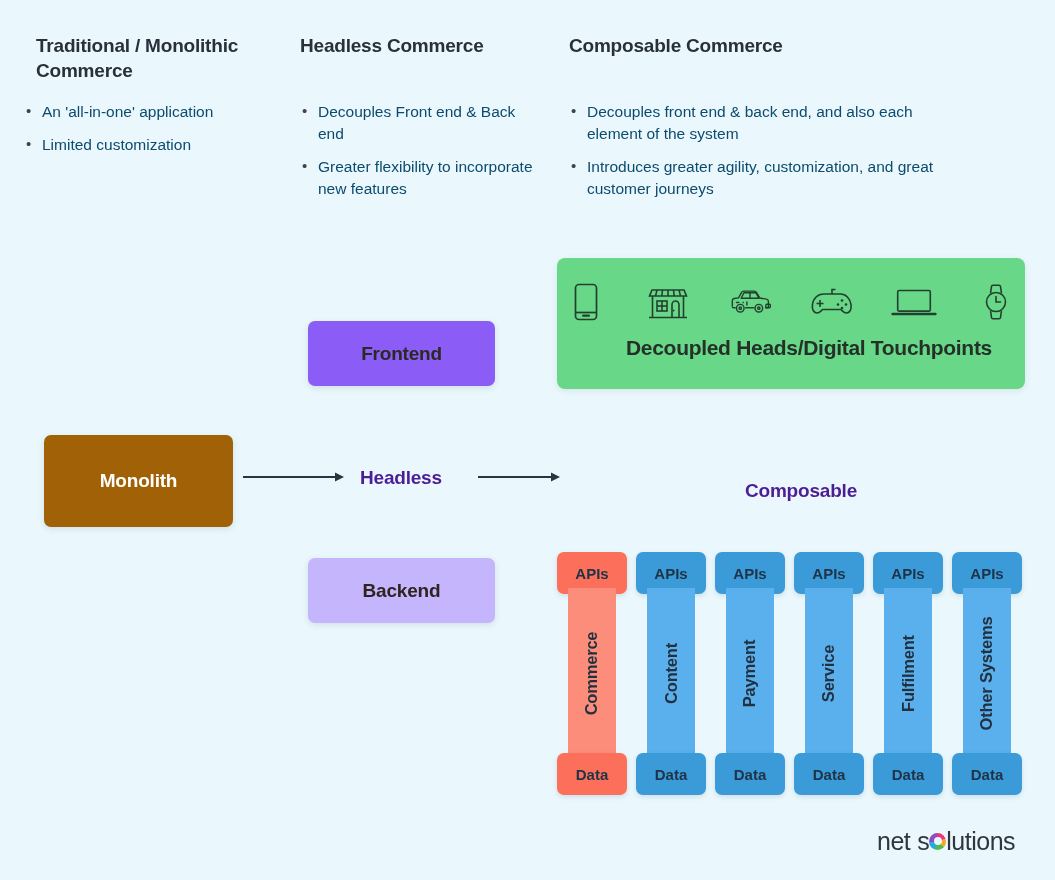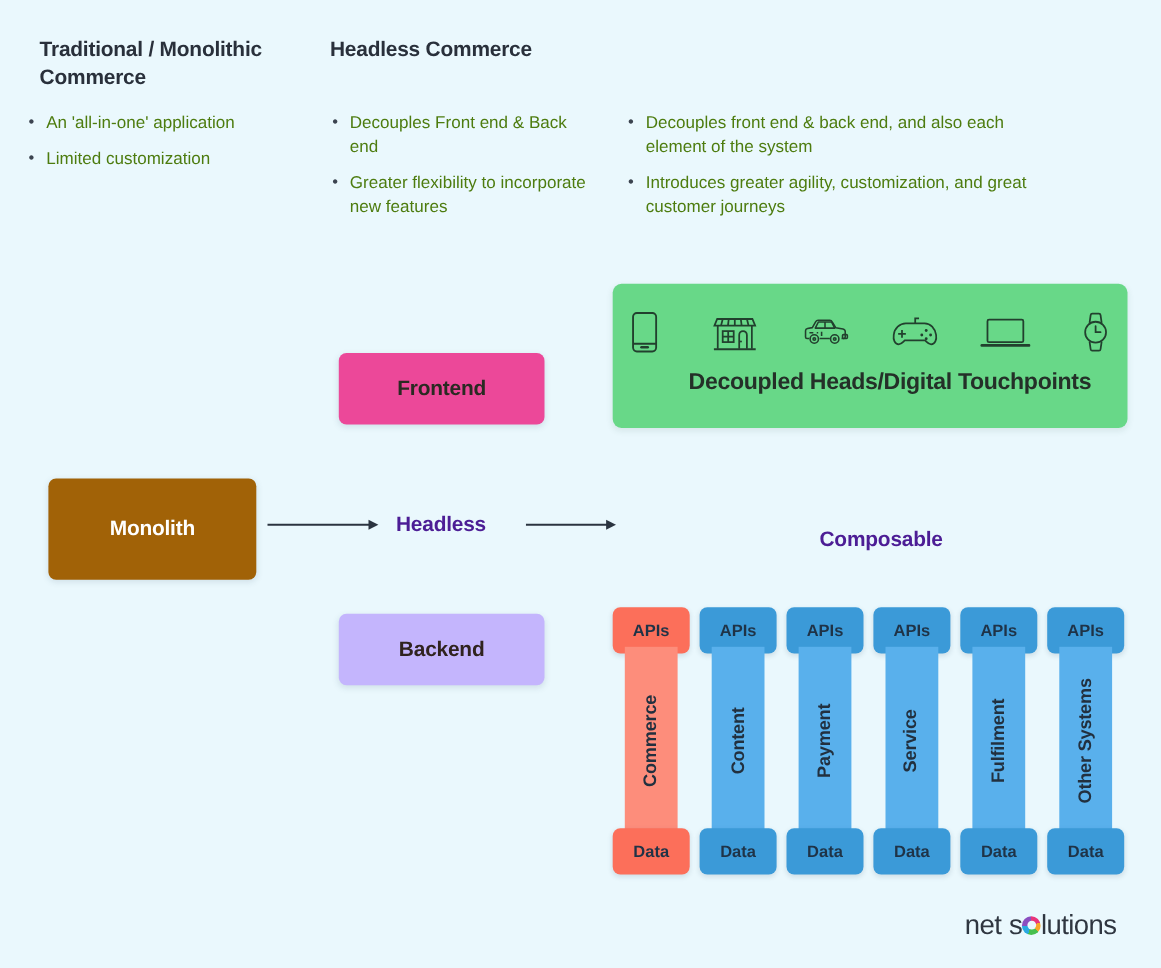--- a/index.html
+++ b/index.html
@@ -35,21 +35,21 @@
     position: absolute;
     margin: 0;
     padding: 0;
     list-style: none;
   }
   .bullets li {
     position: relative;
     padding-left: 18px;
     font-size: 15.5px;
     line-height: 22px;
-    color: #4d7c0f;
+    color: #0c4a6e;
     margin-bottom: 11px;
   }
   .bullets li::before {
     content: "\2022";
     position: absolute;
     left: 2px;
     top: -1px;
     font-size: 15px;
     color: #3c4450;
   }
@@ -116,21 +116,21 @@
   }
   #monolith {
     left: 44px; top: 435px;
     width: 189px; height: 92px;
     background: #a16207;
     color: #ffffff;
   }
   #frontend {
     left: 308px; top: 321px;
     width: 187px; height: 65px;
-    background: #ec4899;
+    background: #8b5cf6;
     color: #2a2a22;
   }
   #backend {
     left: 308px; top: 558px;
     width: 187px; height: 65px;
     background: #c4b5fd;
     color: #30231f;
   }
 
   
@@ -251,20 +251,21 @@
     <li>An 'all-in-one' application</li>
     <li>Limited customization</li>
   </ul>
 
   <div class="col-head" id="c2-head">Headless Commerce</div>
   <ul class="bullets" id="c2-list">
     <li>Decouples Front end &amp; Back end</li>
     <li>Greater flexibility to incorporate new features</li>
   </ul>
 
+  <div class="col-head" id="c3-head">Composable Commerce</div>
   <ul class="bullets" id="c3-list">
     <li>Decouples front end &amp; back end, and also each element of the system</li>
     <li>Introduces greater agility, customization, and great customer journeys</li>
   </ul>
 
   <div class="green-panel">
     <div class="icon-row">
 
       <span class="ico">
         <svg width="24" height="38" viewBox="0 0 24 38" fill="none" stroke="#22402e" stroke-width="1.7">

